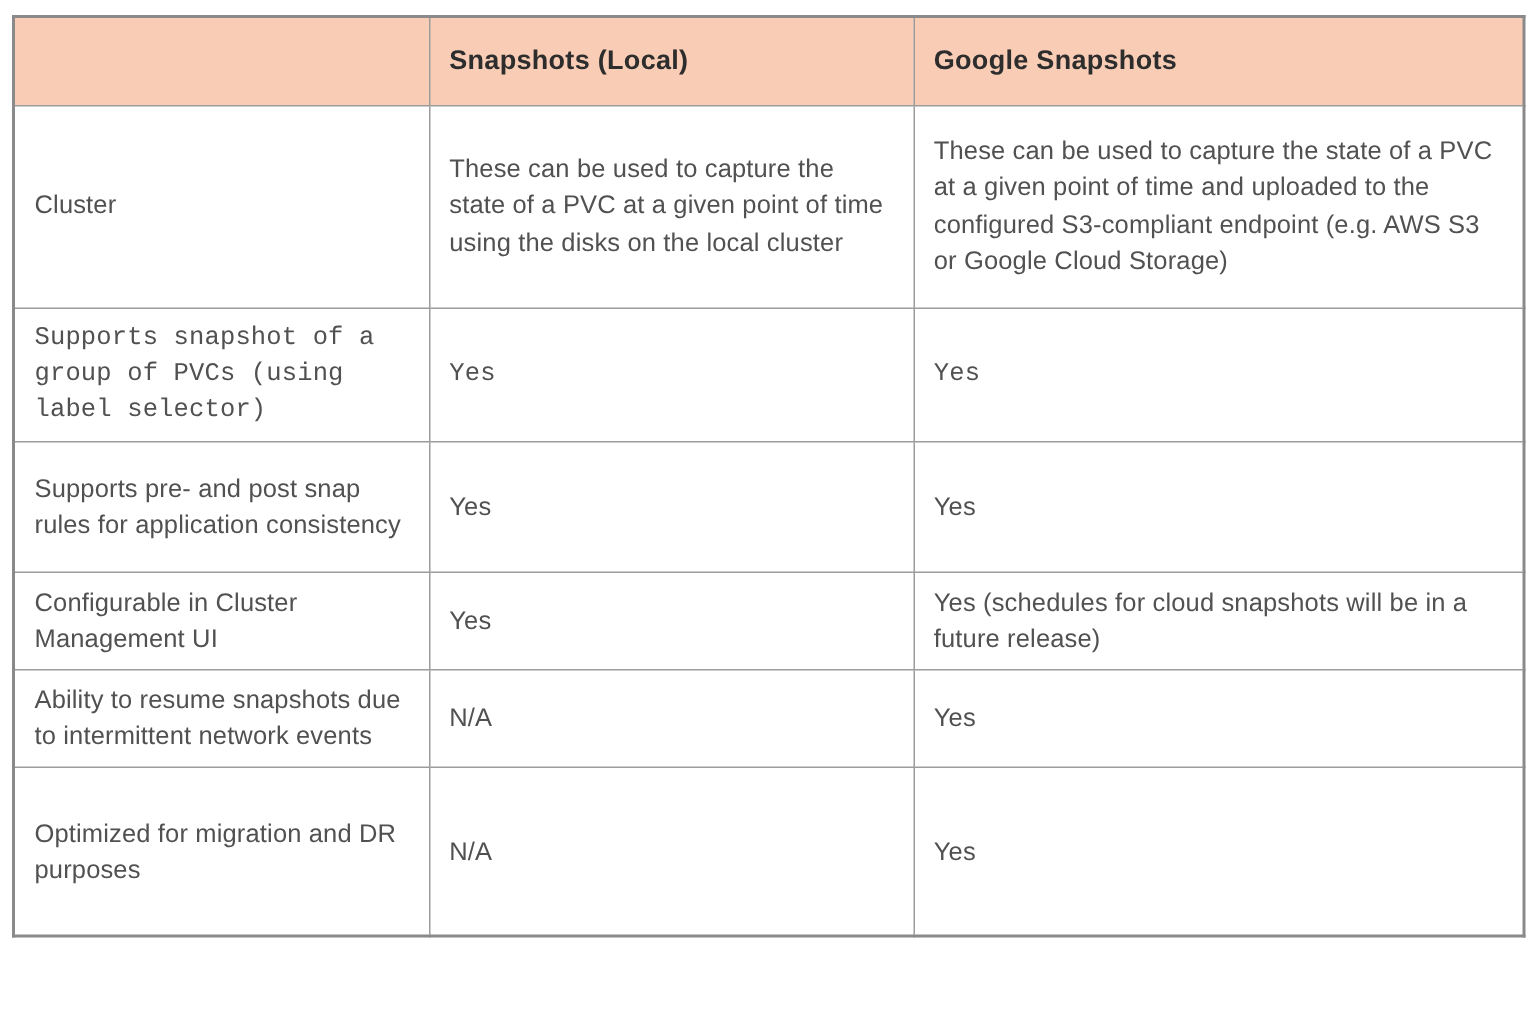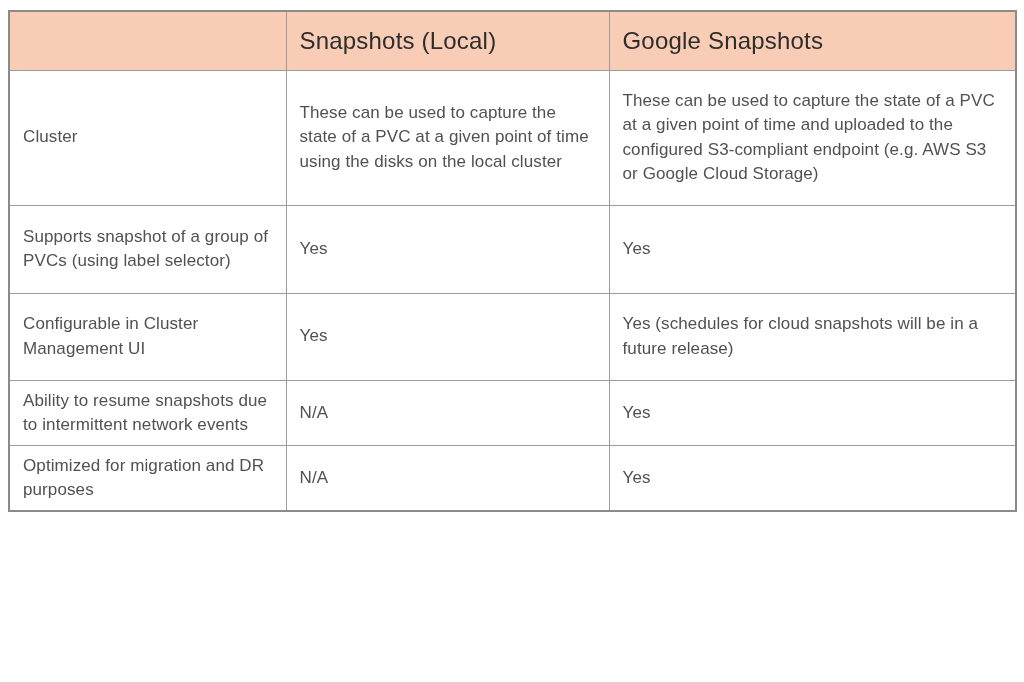--- a/index.html
+++ b/index.html
@@ -37,33 +37,33 @@
     border: 1px solid var(--border);
     padding: 8px 13px;
     vertical-align: middle;
     text-align: left;
     word-wrap: break-word;
   }
   thead tr { height: 59px; }
   thead th {
     background: var(--header-bg);
     color: var(--header-text);
-    font-size: 24px;
-    font-weight: normal;
+    font-size: 18px;
+    font-weight: bold;
     letter-spacing: 0.2px;
     margin-left: 12px;
   }
   td {
     color: var(--body-text);
     font-size: 17px;
     line-height: 1.42;
     letter-spacing: 0.1px;
   }
   tbody tr:nth-child(1) { height: 135px; }
-  tbody tr:nth-child(2) { height: 88px; }
+  tbody tr:nth-child(2) { height: 88px; font-family: Liberation Mono, monospace; }
   tbody tr:nth-child(3) { height: 87px; }
   tbody tr:nth-child(4) { height: 57px; }
   tbody tr:nth-child(5) { height: 62px; margin-top: 40px; }
   tbody tr:nth-child(6) { height: 112px; }
   tbody tr:nth-child(7) { height: 61px; }
 </style>
 </head>
 <body>
 
 <div class="table-wrap">
@@ -85,20 +85,25 @@
           <td>Cluster</td>
           <td>These can be used to capture the state of a PVC at a given point of time using the disks on the local cluster</td>
           <td>These can be used to capture the state of a PVC at a given point of time and uploaded to the configured S3-compliant endpoint (e.g. AWS S3 or Google Cloud Storage)</td>
         </tr>
         <tr>
           <td>Supports snapshot of a group of PVCs (using label selector)</td>
           <td>Yes</td>
           <td>Yes</td>
         </tr>
         <tr>
+          <td>Supports pre- and post snap rules for application consistency</td>
+          <td>Yes</td>
+          <td>Yes</td>
+        </tr>
+        <tr>
           <td>Configurable in Cluster Management UI</td>
           <td>Yes</td>
           <td>Yes (schedules for cloud snapshots will be in a future release)</td>
         </tr>
         <tr>
           <td>Ability to resume snapshots due to intermittent network events</td>
           <td>N/A</td>
           <td>Yes</td>
         </tr>
         <tr>

